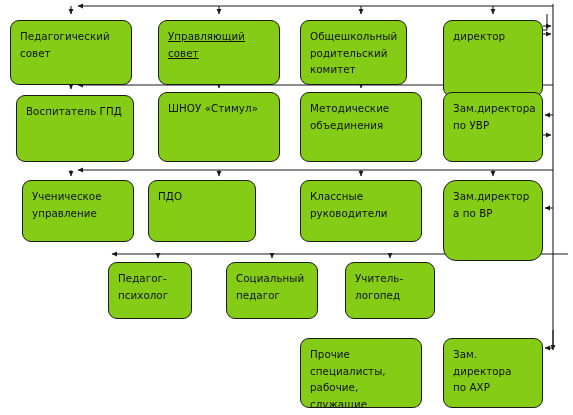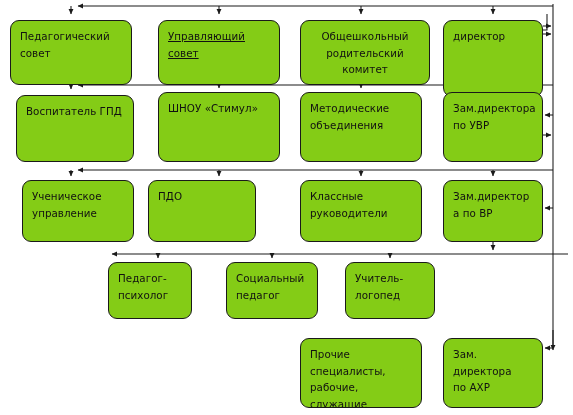--- a/index.html
+++ b/index.html
@@ -108,21 +108,21 @@
 
     </g>
   </svg>
 
   <div class="node" style="left:10px; top:20px; width:122px; height:65px;">Педагогический
 совет</div>
 
   <div class="node" style="left:158px; top:20px; width:122px; height:65px;text-decoration:underline;">Управляющий
 совет</div>
 
-  <div class="node" style="left:300px; top:20px; width:130px; height:65px;text-align:center;">Общешкольный
+  <div class="node" style="left:300px; top:20px; width:107px; height:65px;">Общешкольный
 родительский
 комитет</div>
 
   <div class="node" style="left:443px; top:20px; width:100px; height:77px;">директор</div>
 
   <div class="node" style="left:16px; top:95px; width:118px; height:67px;">Воспитатель ГПД</div>
 
   <div class="node" style="left:158px; top:92px; width:122px; height:70px;">ШНОУ «Стимул»</div>
 
   <div class="node" style="left:300px; top:92px; width:122px; height:70px;">Методические
@@ -132,21 +132,21 @@
 по УВР</div>
 
   <div class="node" style="left:22px; top:180px; width:112px; height:62px;">Ученическое
 управление</div>
 
   <div class="node" style="left:148px; top:180px; width:108px; height:62px;">ПДО</div>
 
   <div class="node" style="left:300px; top:180px; width:122px; height:62px;">Классные
 руководители</div>
 
-  <div class="node" style="left:443px; top:180px; width:100px; height:62px;">Зам.директор
+  <div class="node" style="left:443px; top:180px; width:100px; height:81px;border-radius:13px;">Зам.директор
 а по ВР</div>
 
   <div class="node" style="left:108px; top:262px; width:84px; height:57px;">Педагог-
 психолог</div>
 
   <div class="node" style="left:226px; top:262px; width:92px; height:57px;">Социальный
 педагог</div>
 
   <div class="node" style="left:345px; top:262px; width:90px; height:57px;">Учитель-
 логопед</div>

